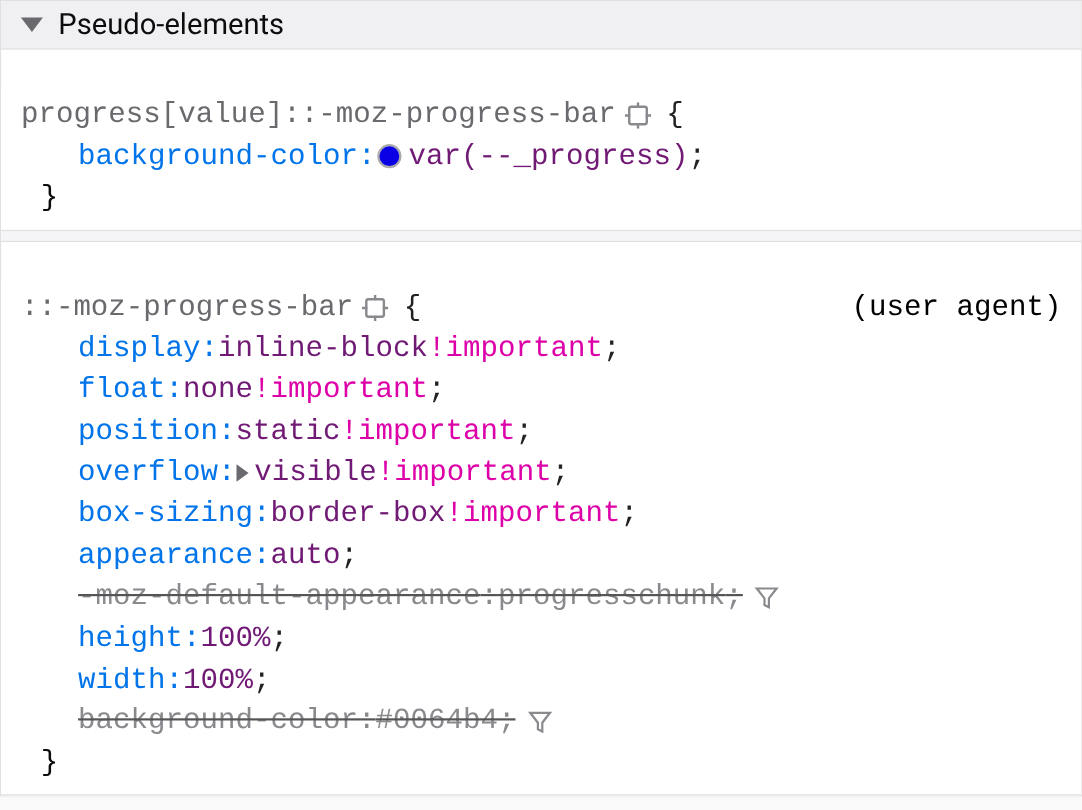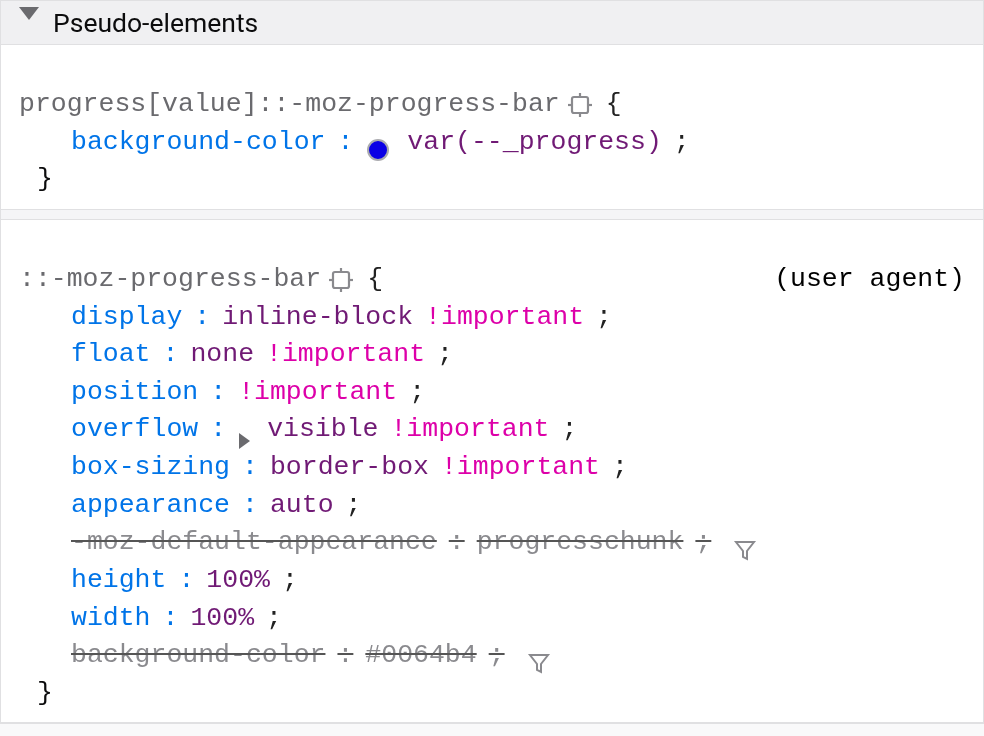--- a/index.html
+++ b/index.html
@@ -11,21 +11,21 @@
     background: #f9f9fa;
     color: #0c0c0d;
   }
   .panel {
     width: 984px;
     background: #fff;
     border: 1px solid #e0e0e2;
   }
   .section-header {
     display: flex;
-    align-items: flex-start;
+    align-items: center;
     padding: 6px 10px 6px 18px;
     background: #f0f0f2;
     border-bottom: 1px solid #e0e0e2;
     cursor: pointer;
   }
   .twisty {
     width: 0; height: 0;
     border-left: 10px solid transparent;
     border-right: 10px solid transparent;
     border-top: 13px solid #6a6a6e;
@@ -57,23 +57,23 @@
     justify-content: flex-start;
   }
   .source-label {
     margin-left: auto;
     color: #000000;
   }
   .selector { color: #6a6a6e; }
   .brace   { color: #222; margin-left: 6px; }
   .decl {
     display: flex;
-    align-items: flex-end;
+    align-items: center;
     padding-left: 52px;
-    gap: 12px;
+    gap: 0;
   }
   .prop   { color: #0074e8; }
   .colon  { color: #0074e8; }
   .value  { color: #701a75; }
   .semi   { color: #222; }
   .priority { color: #dd00a9; }
   .overridden .prop,
   .overridden .colon,
   .overridden .value,
   .overridden .semi,
@@ -172,20 +172,21 @@
         <div class="decl">
           <span class="prop">float</span>
           <span class="colon">:</span> 
           <span class="value">none</span>
           <span class="priority"> !important</span>
           <span class="semi">;</span>
         </div>
         <div class="decl">
           <span class="prop">position</span>
           <span class="colon">:</span> 
+          <span class="value">static</span>
           <span class="priority"> !important</span>
           <span class="semi">;</span>
         </div>
         <div class="decl">
           <span class="prop">overflow</span>
           <span class="colon">:</span> 
           <span class="expand-caret"></span>
           <span class="value">visible</span>
           <span class="priority"> !important</span>
           <span class="semi">;</span>

